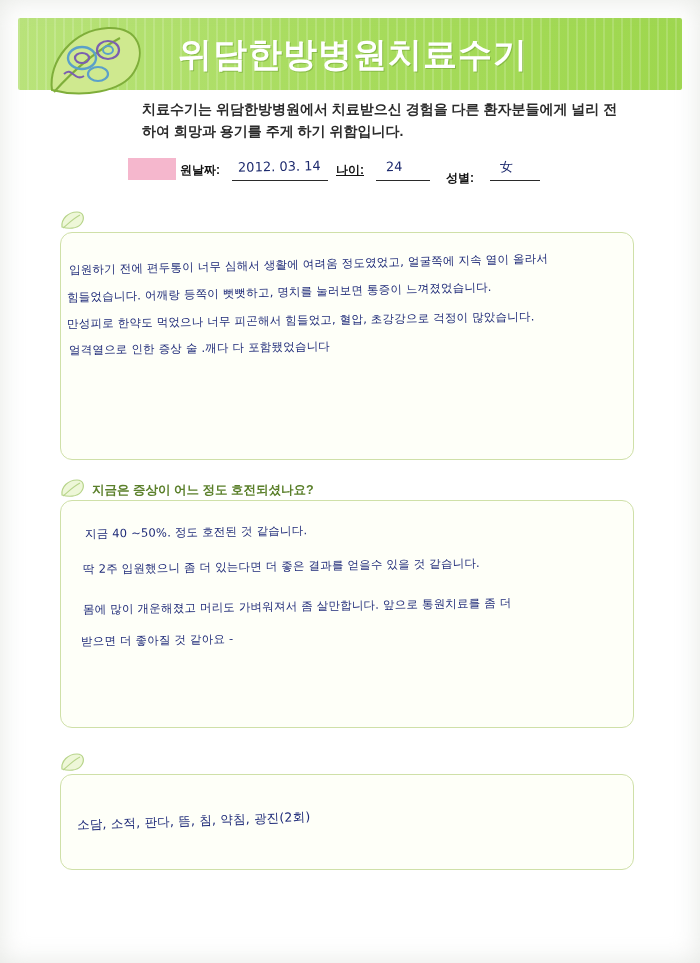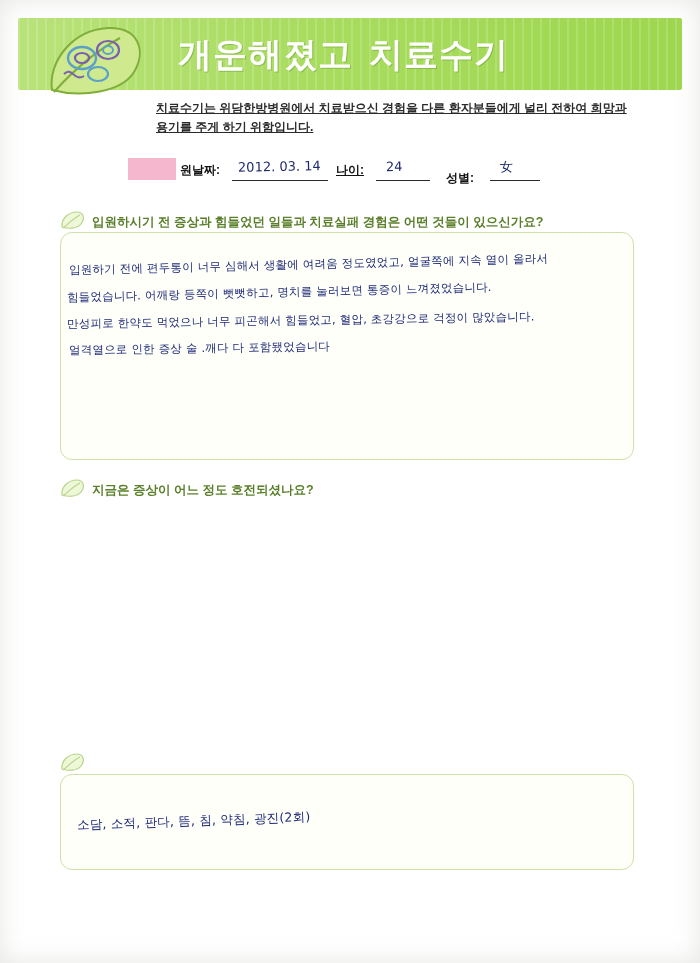--- a/index.html
+++ b/index.html
@@ -54,43 +54,41 @@
     top: 14px;
     font-family: "Liberation Sans", sans-serif;
     font-size: 34px;
     font-weight: bold;
     color: #ffffff;
     letter-spacing: 1px;
     text-shadow: 1px 1px 0 rgba(120,170,60,0.65);
     white-space: nowrap;
   }
   .banner-title .sub {
-    margin-left: 16px;
   }
 
   
   .leaf-logo {
     position: absolute;
     left: 42px;
     top: 22px;
     width: 108px;
     height: 78px;
   }
 
   
   .intro {
     position: absolute;
-    left: 156px;
+    left: 142px;
     top: 99px;
     width: 480px;
-    font-size: 12px;
+    font-size: 14px;
     line-height: 1.55;
     color: #2b2b2b;
     font-weight: bold;
-    text-decoration: underline;
   }
 
   
   .meta-row {
     position: absolute;
     left: 128px;
     top: 158px;
     width: 420px;
     height: 26px;
     text-align: right;
@@ -155,21 +153,21 @@
   .hand.tilt3 { transform: rotate(-2deg); }
 </style>
 </head>
 <body>
 
 <div class="page">
 
   <div class="banner">
     <div class="banner-stripes"></div>
     <div class="banner-title">
-      <span>개운해졌고</span><span class="sub">치료수기</span>
+      <span>위담한방병원</span><span class="sub">치료수기</span>
     </div>
   </div>
 
   <svg class="leaf-logo" viewBox="0 0 108 78">
     <path d="M10 68 C 6 40, 30 8, 66 6 C 98 5, 104 30, 92 50 C 80 70, 40 76, 10 68 Z" fill="#cfe98f" stroke="#7fae3a" stroke-width="2"></path>
     <path d="M12 70 C 30 50, 52 30, 78 16" fill="none" stroke="#7fae3a" stroke-width="2"></path>
     <ellipse cx="40" cy="36" rx="14" ry="11" fill="none" stroke="#5ba0c9" stroke-width="2.4"></ellipse>
     <ellipse cx="40" cy="36" rx="7" ry="5" fill="none" stroke="#7b5fb0" stroke-width="2.2"></ellipse>
     <ellipse cx="66" cy="28" rx="11" ry="9" fill="none" stroke="#7b5fb0" stroke-width="2.2"></ellipse>
     <ellipse cx="66" cy="28" rx="5" ry="4" fill="none" stroke="#5ba0c9" stroke-width="2"></ellipse>
@@ -191,35 +189,40 @@
 
     <span class="meta-label" style="left:318px; top:12px;">성별:</span>
     <span class="meta-value" style="left:372px; top:0px;">女</span>
     <div class="meta-underline" style="left:362px; top:22px; width:50px;"></div>
   </div>
 
   <svg class="q-leaf" style="left:60px; top:210px;" viewBox="0 0 26 20">
     <path d="M2 17 C 1 9, 8 2, 17 2 C 24 2, 25 9, 21 14 C 17 19, 8 19, 2 17 Z" fill="#eef7d8" stroke="#b7d48a" stroke-width="1.2"></path>
     <path d="M3 18 C 9 13, 14 8, 20 5" fill="none" stroke="#b7d48a" stroke-width="1.1"></path>
   </svg>
-  <div class="q-label" style="left:92px; top:214px;">입원하시기 전 증상과 힘들었던 일들과 치료실패 경험은 어떤 것들이 있으신가요?</div>
 
   <div class="answer-box" style="left:60px; top:232px; width:574px; height:228px;">
     <div class="hand tilt1" style="left:8px; top:24px;">입원하기 전에 편두통이 너무 심해서 생활에 여려움 정도였었고,   얼굴쪽에 지속 열이 올라서</div>
     <div class="hand tilt1" style="left:6px; top:52px;">힘들었습니다.  어깨랑 등쪽이 뻣뻣하고, 명치를 눌러보면 통증이 느껴졌었습니다.</div>
     <div class="hand tilt2" style="left:6px; top:80px;">만성피로 한약도 먹었으나 너무 피곤해서 힘들었고,  혈압, 초강강으로 걱정이 많았습니다.</div>
     <div class="hand tilt2" style="left:8px; top:108px;">얼격열으로 인한 증상 술 .깨다 다  포함됐었습니다</div>
   </div>
 
   <svg class="q-leaf" style="left:60px; top:478px;" viewBox="0 0 26 20">
     <path d="M2 17 C 1 9, 8 2, 17 2 C 24 2, 25 9, 21 14 C 17 19, 8 19, 2 17 Z" fill="#eef7d8" stroke="#b7d48a" stroke-width="1.2"></path>
     <path d="M3 18 C 9 13, 14 8, 20 5" fill="none" stroke="#b7d48a" stroke-width="1.1"></path>
   </svg>
   <div class="q-label" style="left:92px; top:482px;">지금은 증상이 어느 정도 호전되셨나요?</div>
 
+  <div class="answer-box" style="left:60px; top:500px; width:574px; height:228px;">
+    <div class="hand tilt2" style="left:24px; top:24px;">지금 40 ~50%. 정도 호전된 것 같습니다.</div>
+    <div class="hand tilt2" style="left:22px; top:58px;">딱 2주 입원했으니 좀 더 있는다면 더 좋은 결과를 얻을수 있을 것 같습니다.</div>
+    <div class="hand tilt2" style="left:22px; top:98px;">몸에 많이 개운해졌고 머리도 가벼워져서 좀 살만합니다.  앞으로 통원치료를 좀 더</div>
+    <div class="hand tilt2" style="left:20px; top:132px;">받으면 더 좋아질 것 같아요 -</div>
+  </div>
 
   <svg class="q-leaf" style="left:60px; top:752px;" viewBox="0 0 26 20">
     <path d="M2 17 C 1 9, 8 2, 17 2 C 24 2, 25 9, 21 14 C 17 19, 8 19, 2 17 Z" fill="#eef7d8" stroke="#b7d48a" stroke-width="1.2"></path>
     <path d="M3 18 C 9 13, 14 8, 20 5" fill="none" stroke="#b7d48a" stroke-width="1.1"></path>
   </svg>
 
   <div class="answer-box" style="left:60px; top:774px; width:574px; height:96px;">
     <div class="hand tilt3" style="left:16px; top:38px; font-size:12.5px;">소담, 소적, 판다, 뜸, 침, 약침,  광진(2회)</div>
   </div>
 

